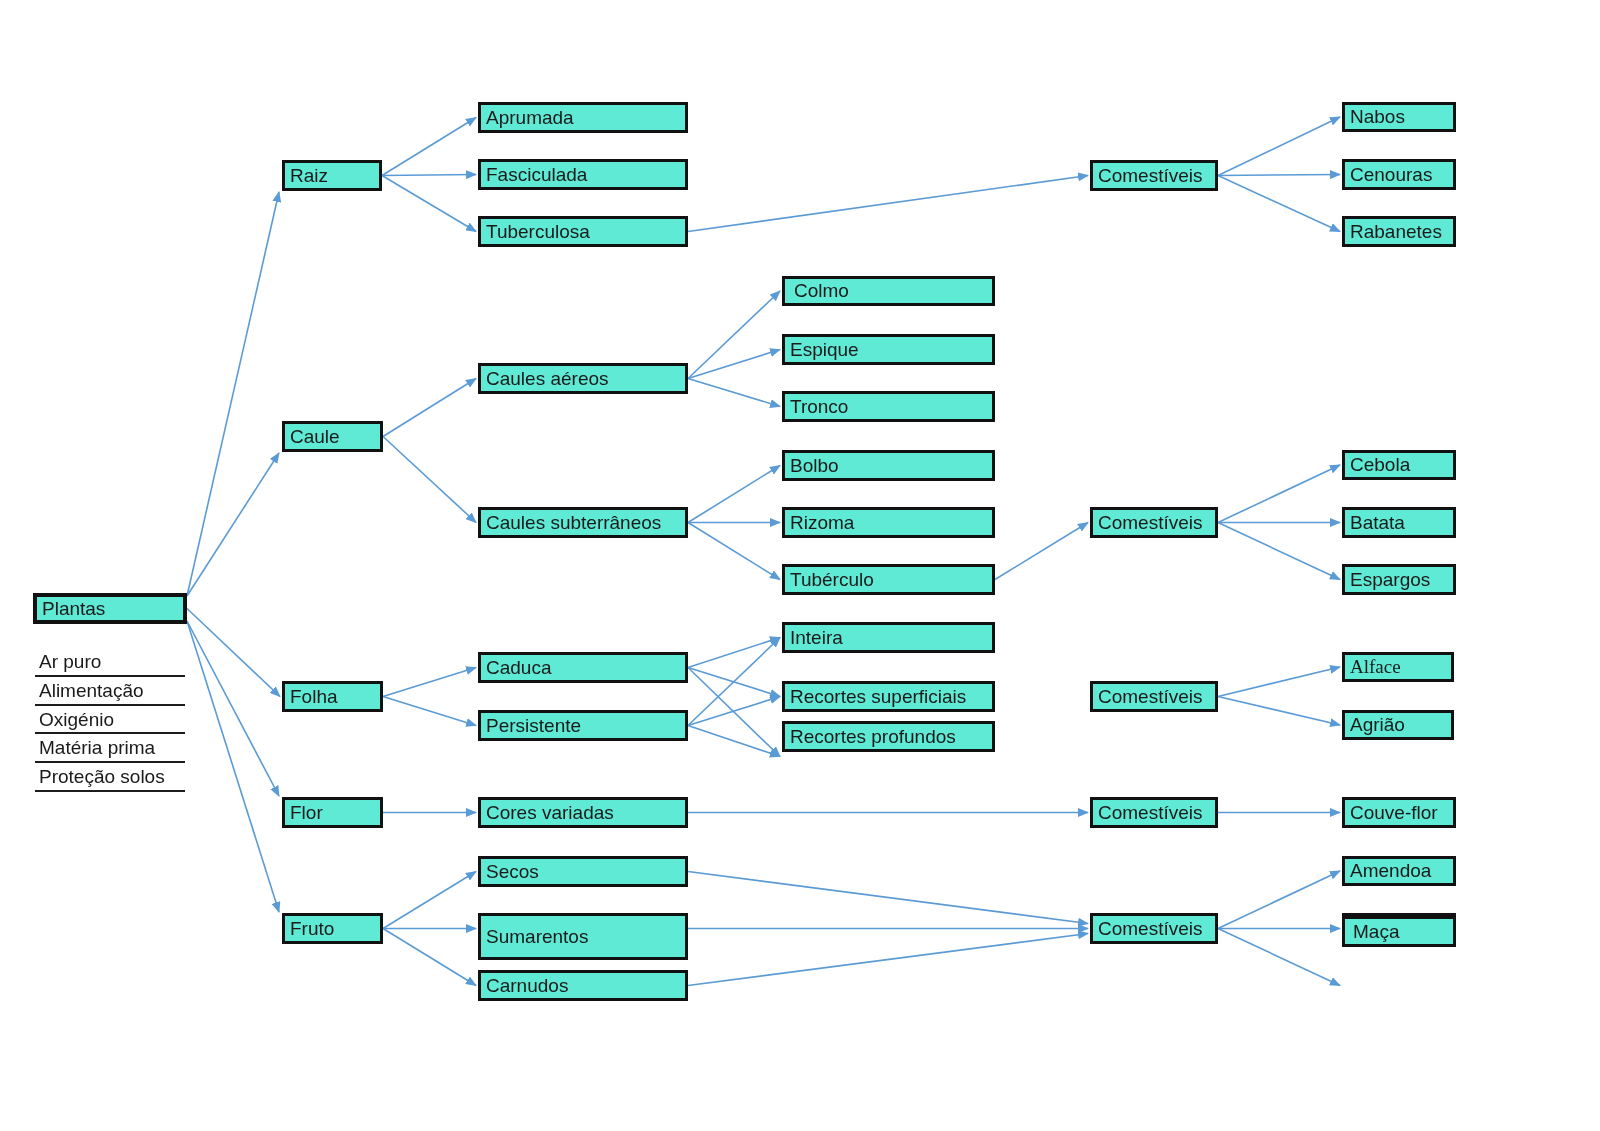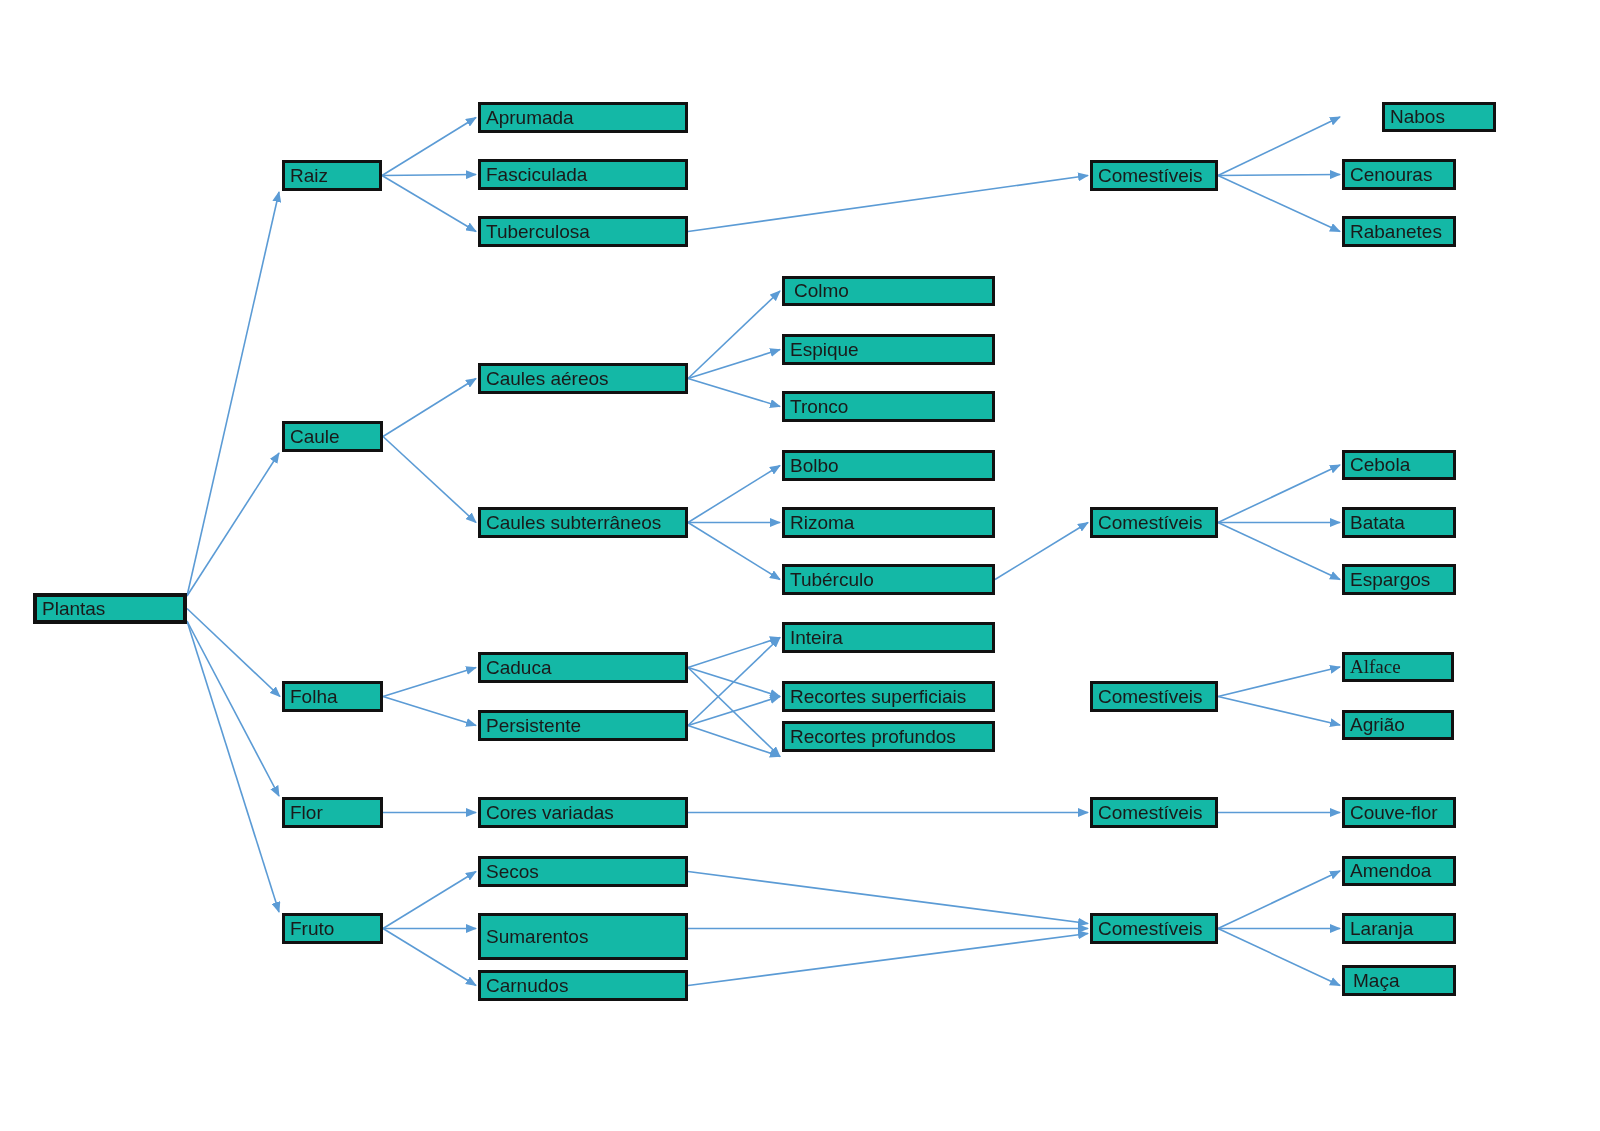--- a/index.html
+++ b/index.html
@@ -8,21 +8,21 @@
     position:relative;
     width:1600px;height:1131px;
     background:#ffffff;
     font-family:"Liberation Sans", sans-serif;
     overflow:hidden;
   }
   #edges{position:absolute;left:0;top:0;width:1600px;height:1131px;}
   .node{
     position:absolute;
     box-sizing:border-box;
-    background:#14b8a6;
+    background:#5eead4;
     border:3px solid #111111;
     display:flex;
     align-items:center;
     padding-left:5px;
     font-size:19px;
     color:#1a1a1a;
     white-space:nowrap;
   }
   .node.thick{border-width:4px;}
   #side-list{
@@ -123,26 +123,33 @@
       <div class="node" style="left: 782px; top: 507px; width: 213px; height: 31px;">Rizoma</div>
       <div class="node" style="left: 782px; top: 564px; width: 213px; height: 31px;">Tubérculo</div>
       <div class="node" style="left: 782px; top: 622px; width: 213px; height: 31px;">Inteira</div>
       <div class="node" style="left: 782px; top: 681px; width: 213px; height: 31px;">Recortes superficiais</div>
       <div class="node" style="left: 782px; top: 721px; width: 213px; height: 31px;">Recortes profundos</div>
       <div class="node" style="left: 1090px; top: 160px; width: 128px; height: 31px;">Comestíveis</div>
       <div class="node" style="left: 1090px; top: 507px; width: 128px; height: 31px;">Comestíveis</div>
       <div class="node" style="left: 1090px; top: 681px; width: 128px; height: 31px;">Comestíveis</div>
       <div class="node" style="left: 1090px; top: 797px; width: 128px; height: 31px;">Comestíveis</div>
       <div class="node" style="left: 1090px; top: 913px; width: 128px; height: 31px;">Comestíveis</div>
-      <div class="node" style="left: 1342px; top: 102px; width: 114px; height: 30px; margin-left: 40px;">Nabos</div>
+      <div class="node" style="left: 1342px; top: 102px; width: 114px; height: 30px;">Nabos</div>
       <div class="node" style="left: 1342px; top: 159px; width: 114px; height: 31px;">Cenouras</div>
       <div class="node" style="left: 1342px; top: 216px; width: 114px; height: 31px;">Rabanetes</div>
       <div class="node" style="left: 1342px; top: 450px; width: 114px; height: 30px;">Cebola</div>
       <div class="node" style="left: 1342px; top: 507px; width: 114px; height: 31px;">Batata</div>
       <div class="node" style="left: 1342px; top: 564px; width: 114px; height: 31px;">Espargos</div>
       <div class="node" style="left: 1342px; top: 652px; width: 112px; height: 30px; font-family: Liberation Serif, serif;">Alface</div>
       <div class="node" style="left: 1342px; top: 710px; width: 112px; height: 30px;">Agrião</div>
       <div class="node" style="left: 1342px; top: 797px; width: 114px; height: 31px;">Couve-flor</div>
       <div class="node" style="left: 1342px; top: 856px; width: 114px; height: 30px;">Amendoa</div>
       <div class="node" style="left: 1342px; top: 913px; width: 114px; height: 31px;">Laranja</div>
-      <div class="node" style="left: 1342px; top: 965px; width: 114px; height: 31px; padding-left: 8px;">Maça</div>
+      <div class="node" style="left: 1342px; top: 916px; width: 114px; height: 31px; padding-left: 8px;">Maça</div>
+    </div>
+  <div id="side-list">
+      <div class="side-item">Ar puro</div>
+      <div class="side-item">Alimentação</div>
+      <div class="side-item">Oxigénio</div>
+      <div class="side-item">Matéria prima</div>
+      <div class="side-item">Proteção solos</div>
     </div>
 </div>
 
 </body></html>

